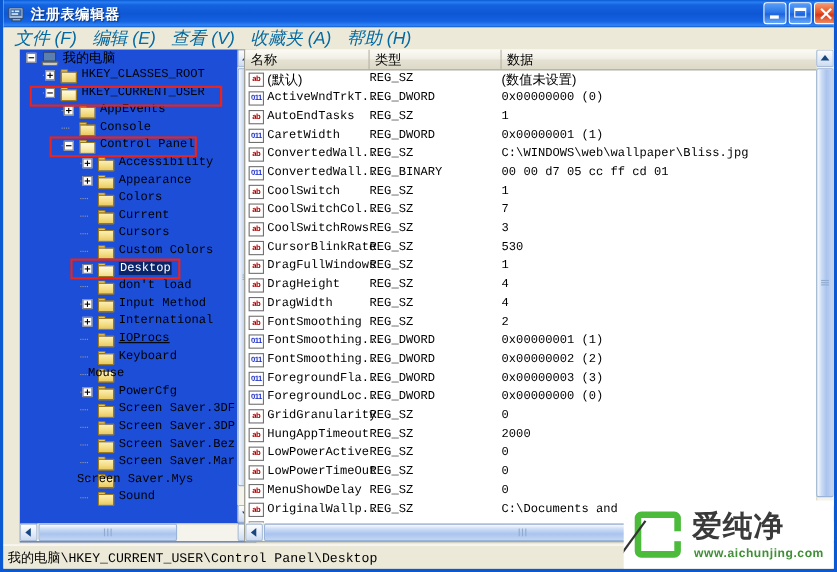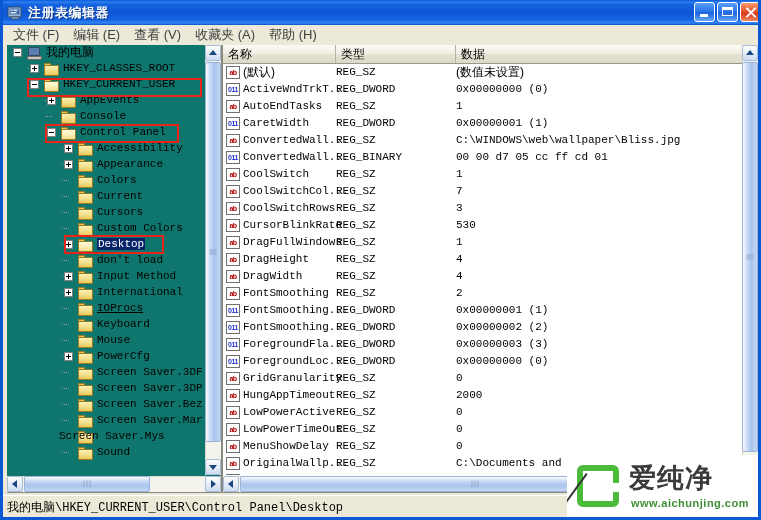--- a/index.html
+++ b/index.html
@@ -106,40 +106,41 @@
     left: 0; top: 25px;
     width: 755px; height: 20px;
     background: #ece9d8;
     display: flex;
     align-items: center;
     padding-left: 3px;
     box-sizing: border-box;
   }
   .menu-item {
     padding: 2px 7px;
-    color: #404040;
-    font-size: 13px;
+    color: #0369a1;
+    font-size: 16px;
     white-space: nowrap;
     cursor: default;
+    font-style: italic;
   }
 
   
   #main {
     position: absolute;
     left: 0; top: 45px;
     width: 755px; height: 450px;
     background: #ece9d8;
   }
 
   
   #tree-pane {
     position: absolute;
-    left: 4px; top: 0;
+    left: 15px; top: 0;
     width: 215px; height: 448px;
-    background: #0f766e;
+    background: #1d4ed8;
     border: 1px solid #8a8a7c;
     border-left: none;
     border-top: none;
     box-sizing: border-box;
     overflow: hidden;
   }
   #tree-clip {
     position: absolute;
     left: 0; top: 0;
     width: 198px; height: 430px;
@@ -596,21 +597,21 @@
               <span class="tab"></span>
               <span class="body"></span>
             </span><span class="lbl" style="margin-left: 90px; text-decoration: underline;">IOProcs</span></div>
           <div class="tree-row" style="top: 0px;"><span class="dotline" style="left: 55px;"></span><span class="folder" style="left: 71px;">
               <span class="tab"></span>
               <span class="body"></span>
             </span><span class="lbl" style="margin-left: 90px;">Keyboard</span></div>
           <div class="tree-row" style="top: 0px;"><span class="dotline" style="left: 55px;"></span><span class="folder" style="left: 71px;">
               <span class="tab"></span>
               <span class="body"></span>
-            </span><span class="lbl" style="margin-left: 90px;">Mouse</span></div>
+            </span><span class="lbl" style="margin-left: 62px;">Mouse</span></div>
           <div class="tree-row" style="top: 0px;"><span class="dotline" style="left: 55px;"></span><span class="expander plus" style="left: 57px;"></span><span class="folder" style="left: 71px;">
               <span class="tab"></span>
               <span class="body"></span>
             </span><span class="lbl" style="margin-left: 90px;">PowerCfg</span></div>
           <div class="tree-row" style="top: 0px;"><span class="dotline" style="left: 55px;"></span><span class="folder" style="left: 71px;">
               <span class="tab"></span>
               <span class="body"></span>
             </span><span class="lbl" style="margin-left: 90px;">Screen Saver.3DF</span></div>
           <div class="tree-row" style="top: 0px;"><span class="dotline" style="left: 55px;"></span><span class="folder" style="left: 71px;">
               <span class="tab"></span>

